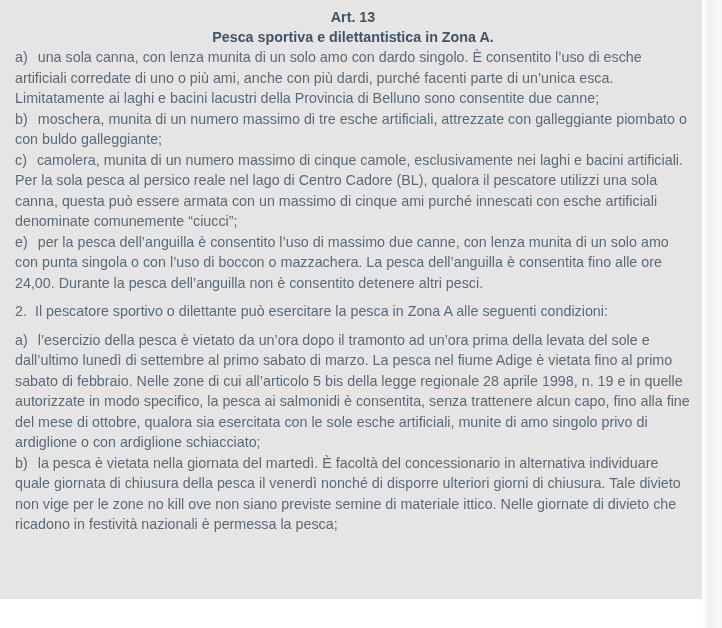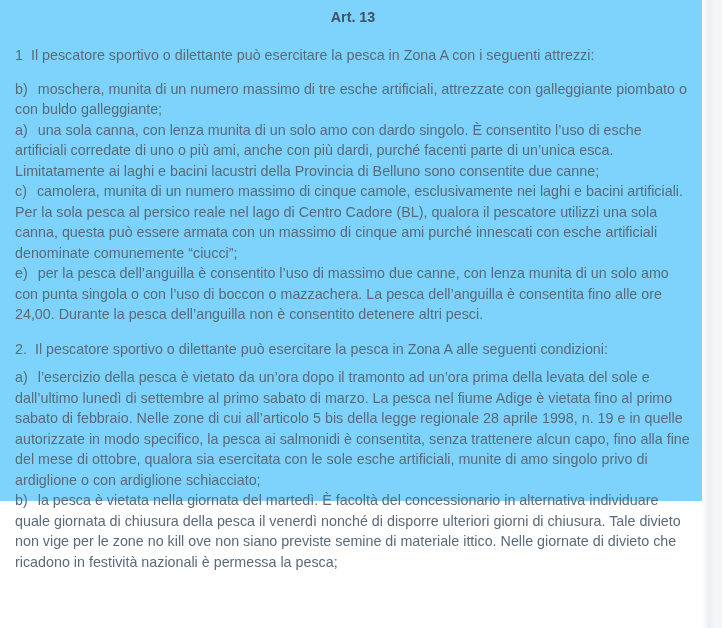--- a/index.html
+++ b/index.html
@@ -4,22 +4,22 @@
 <style>
   html, body { margin: 0; padding: 0; }
   body {
     width: 722px; height: 628px;
     background: #ffffff;
     font-family: "Liberation Sans", sans-serif;
     overflow: hidden;
   }
   .page {
     position: relative;
-    width: 722px; height: 501px;
-    background: #7dd3fc;
+    width: 722px; height: 599px;
+    background: #e5e5e5;
     box-sizing: border-box;
   }
   .content {
     position: absolute;
     left: 15px; top: 7px;
     width: 676px;
     color: #5a6a79;
     font-size: 14.3px;
     line-height: 20.5px;
     text-align: left;
@@ -30,21 +30,21 @@
     color: #3e5468;
     line-height: 20px;
     margin: 0 0 0 0;
   }
   .doc-title div { margin: 0; }
   p.para {
     margin: 18px 0 13px 0;
   }
   p.para .num { padding-right: 8px; }
   p.para2 {
-    margin: 14px 0 8px 0;
+    margin: 8px 0 8px 0;
   }
   p.li {
     margin: 0;
   }
   .lbl { padding-right: 10px; }
   .list { margin: 0; }
   .scroll-track {
     position: absolute;
     top: 0; right: 0;
     width: 20px; height: 628px;
@@ -53,27 +53,27 @@
 </style>
 </head>
 <body>
 
 <div class="page">
 
   <div class="content">
 
     <div class="doc-title">
       <div>Art. 13</div>
+      <div>Pesca sportiva e dilettantistica in Zona A.</div>
     </div>
 
-    <p class="para"><span class="num">1</span><span>Il pescatore sportivo o dilettante può esercitare la pesca in Zona A con i seguenti attrezzi:</span></p>
 
     <div class="list">
+      <p class="li"><span class="lbl">a)</span><span class="txt">una sola canna, con lenza munita di un solo amo con dardo singolo. È consentito l’uso di esche artificiali corredate di uno o più ami, anche con più dardi, purché facenti parte di un’unica esca. Limitatamente ai laghi e bacini lacustri della Provincia di Belluno sono consentite due canne;</span></p>
       <p class="li"><span class="lbl">b)</span><span class="txt">moschera, munita di un numero massimo di tre esche artificiali, attrezzate con galleggiante piombato o con buldo galleggiante;</span></p>
-      <p class="li"><span class="lbl">a)</span><span class="txt">una sola canna, con lenza munita di un solo amo con dardo singolo. È consentito l’uso di esche artificiali corredate di uno o più ami, anche con più dardi, purché facenti parte di un’unica esca. Limitatamente ai laghi e bacini lacustri della Provincia di Belluno sono consentite due canne;</span></p>
       <p class="li"><span class="lbl">c)</span><span class="txt">camolera, munita di un numero massimo di cinque camole, esclusivamente nei laghi e bacini artificiali. Per la sola pesca al persico reale nel lago di Centro Cadore (BL), qualora il pescatore utilizzi una sola canna, questa può essere armata con un massimo di cinque ami purché innescati con esche artificiali denominate comunemente “ciucci”;</span></p>
       <p class="li"><span class="lbl">e)</span><span class="txt">per la pesca dell’anguilla è consentito l’uso di massimo due canne, con lenza munita di un solo amo con punta singola o con l’uso di boccon o mazzachera. La pesca dell’anguilla è consentita fino alle ore 24,00. Durante la pesca dell’anguilla non è consentito detenere altri pesci.</span></p>
     </div>
 
     <p class="para para2"><span class="num">2.</span><span>Il pescatore sportivo o dilettante può esercitare la pesca in Zona A alle seguenti condizioni:</span></p>
 
     <div class="list">
       <p class="li"><span class="lbl">a)</span><span class="txt">l’esercizio della pesca è vietato da un’ora dopo il tramonto ad un’ora prima della levata del sole e dall’ultimo lunedì di settembre al primo sabato di marzo. La pesca nel fiume Adige è vietata fino al primo sabato di febbraio. Nelle zone di cui all’articolo 5 bis della legge regionale 28 aprile 1998, n. 19 e in quelle autorizzate in modo specifico, la pesca ai salmonidi è consentita, senza trattenere alcun capo, fino alla fine del mese di ottobre, qualora sia esercitata con le sole esche artificiali, munite di amo singolo privo di ardiglione o con ardiglione schiacciato;</span></p>
       <p class="li"><span class="lbl">b)</span><span class="txt">la pesca è vietata nella giornata del martedì. È facoltà del concessionario in alternativa individuare quale giornata di chiusura della pesca il venerdì nonché di disporre ulteriori giorni di chiusura. Tale divieto non vige per le zone no kill ove non siano previste semine di materiale ittico. Nelle giornate di divieto che ricadono in festività nazionali è permessa la pesca;</span></p>
     </div>

